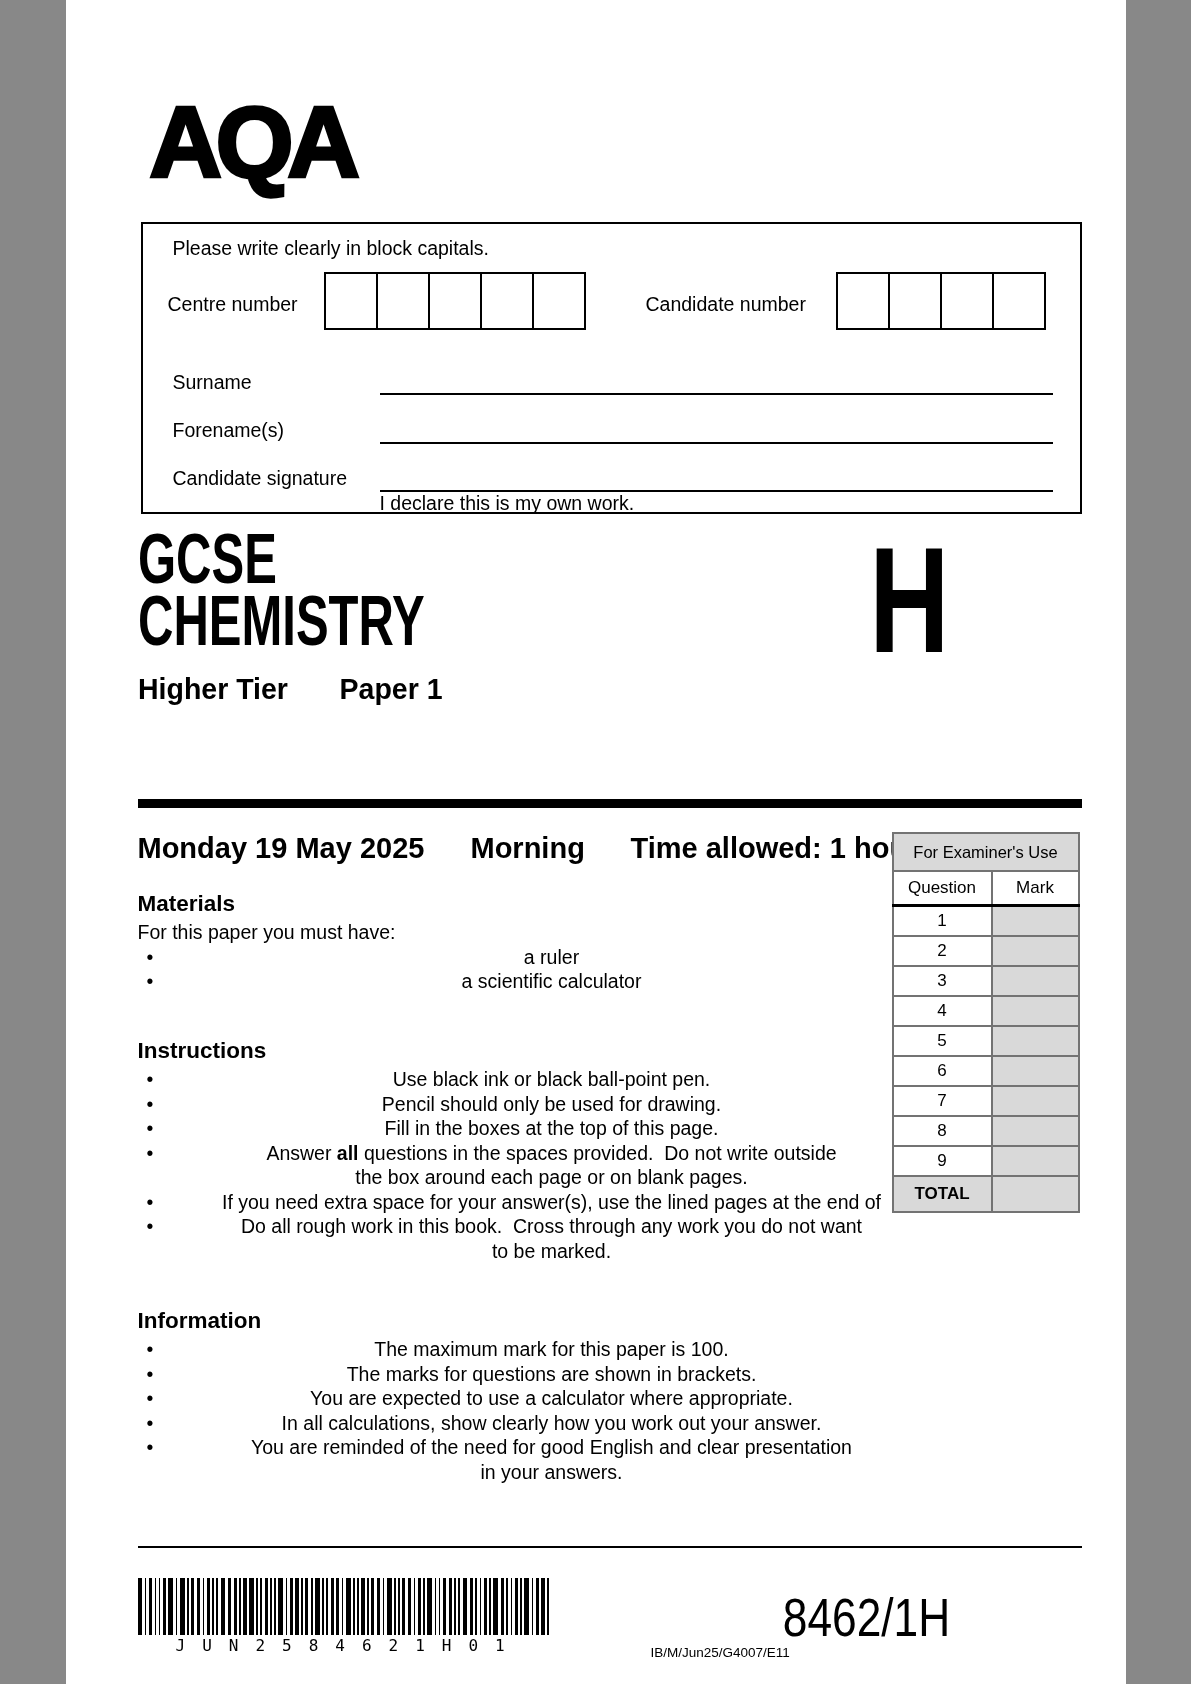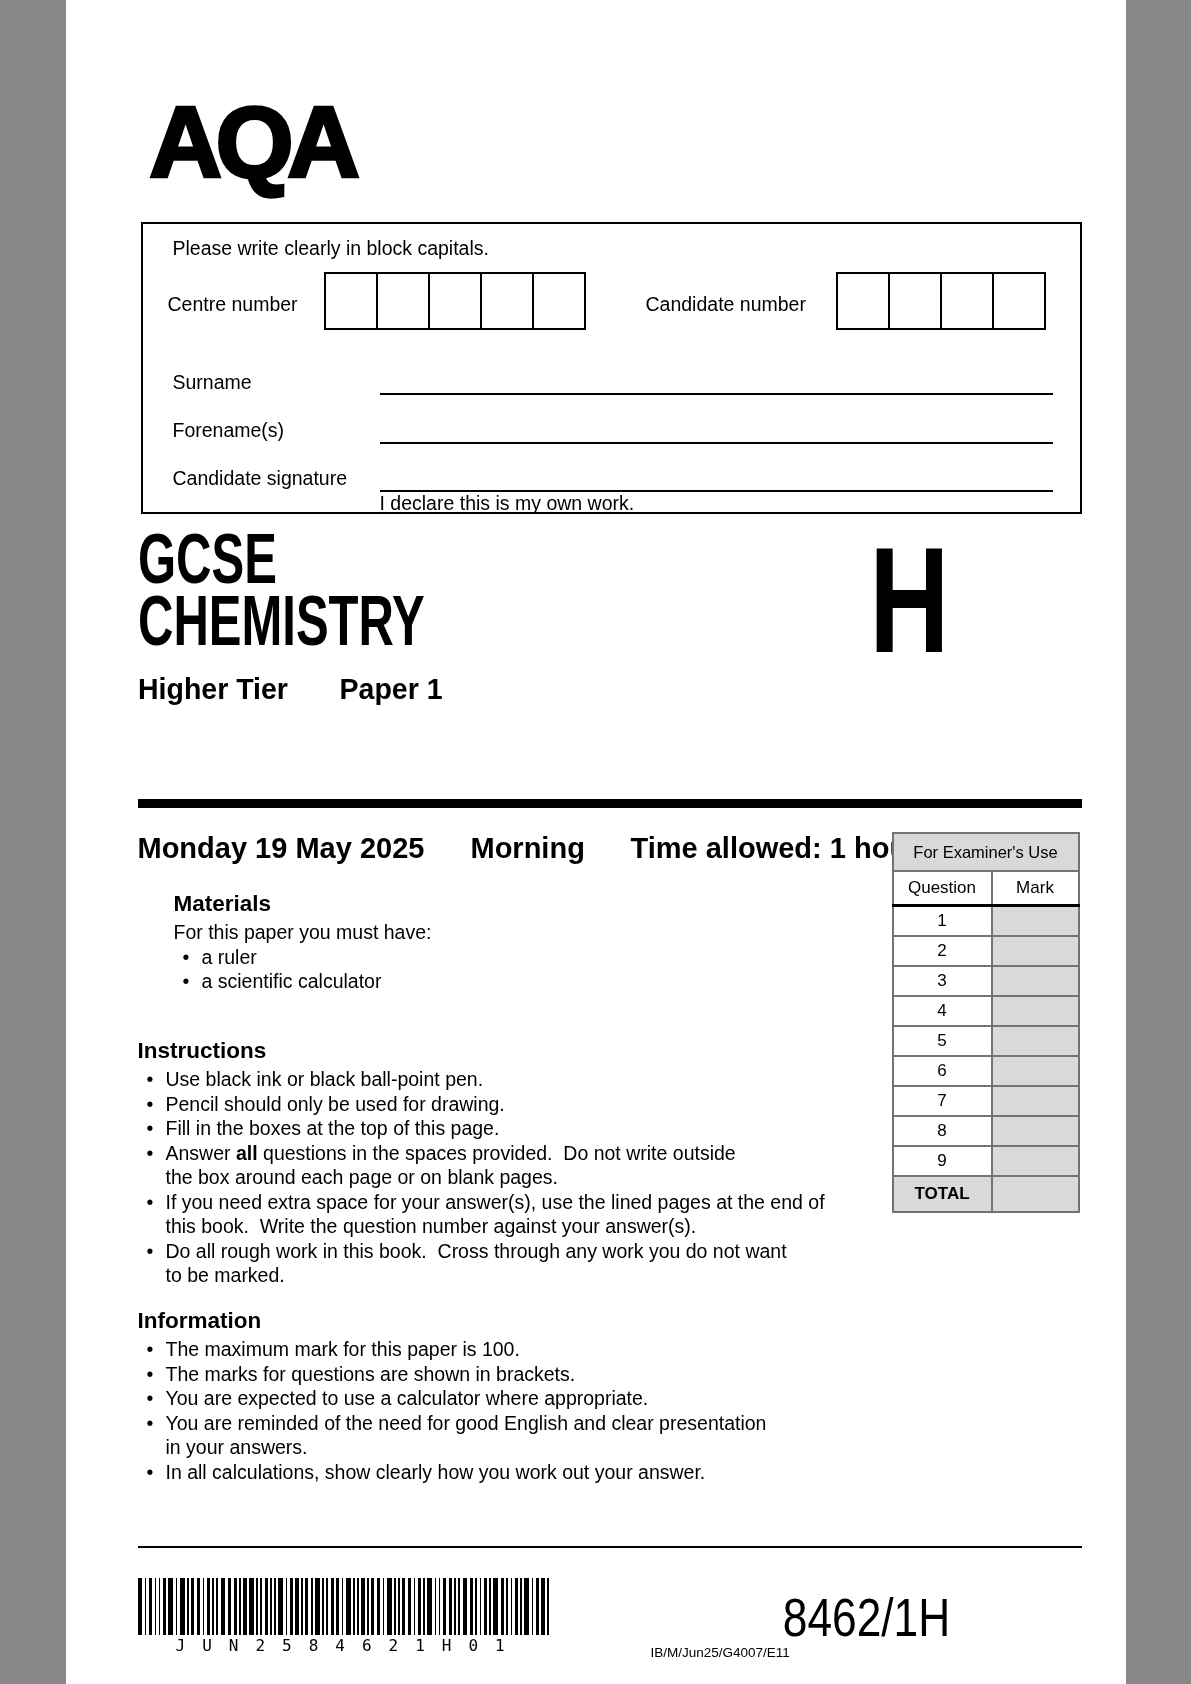--- a/index.html
+++ b/index.html
@@ -54,26 +54,26 @@
   }
   .tier-line .paper{margin-left:46px;}
   .thick-rule{position:absolute;left:72px;top:799px;width:944px;height:9px;background:#000;}
   .session-line{position:absolute;left:72px;top:832px;width:944px;height:36px;font-size:29px;font-weight:700;}
   .session-line span{position:absolute;top:0;white-space:nowrap;}
   .session-date{left:0;}
   .session-tod{left:333px;}
   .session-time{left:493px;}
   
   .section{position:absolute;left:72px;width:800px;font-size:19.5px;line-height:24.5px;}
-  .sec-materials{top:891px;margin-left:36px;}
+  .sec-materials{top:891px;}
   .sec-instructions{top:1038px;}
   .sec-information{top:1308px;}
   .section h3{font-size:22.5px;line-height:25px;margin:0 0 4px 0;}
   .section p{margin:0;white-space:pre-wrap;}
-  .section ul{list-style:none;margin:0;padding:0;}
+  .section ul{list-style:none;margin:0;padding:0;text-align:center;}
   .section li{position:relative;padding-left:28px;white-space:pre-wrap;}
   .section li::before{content:"\2022";position:absolute;left:9px;top:0;}
   .section li .l2{display:block;}
   .bold{font-weight:700;}
   
   .examiner{
     position:absolute;left:826px;top:832px;border-collapse:collapse;
     font-size:17px;text-align:center;table-layout:fixed;
   }
   .examiner td{border:2px solid #737373;padding:0;}
@@ -166,33 +166,33 @@
     </ul>
   </div>
 
   <div class="section sec-instructions">
     <h3>Instructions</h3>
     <ul>
       <li>Use black ink or black ball-point pen.</li>
       <li>Pencil should only be used for drawing.</li>
       <li>Fill in the boxes at the top of this page.</li>
       <li><span>Answer </span><span class="bold">all</span><span> questions in the spaces provided.  Do not write outside</span><span class="l2">the box around each page or on blank pages.</span></li>
-      <li><span>If you need extra space for your answer(s), use the lined pages at the end of</span><span class="l2">this book.  Write the question number against your answer(s).</span></li>
+      <li><span>If you need extra space for your answer(s), use the lined pages at the end of</span></li>
       <li><span>Do all rough work in this book.  Cross through any work you do not want</span><span class="l2">to be marked.</span></li>
     </ul>
   </div>
 
   <div class="section sec-information">
     <h3>Information</h3>
     <ul>
       <li>The maximum mark for this paper is 100.</li>
       <li>The marks for questions are shown in brackets.</li>
       <li>You are expected to use a calculator where appropriate.</li>
+      <li>In all calculations, show clearly how you work out your answer.</li>
       <li><span>You are reminded of the need for good English and clear presentation</span><span class="l2">in your answers.</span></li>
-      <li>In all calculations, show clearly how you work out your answer.</li>
     </ul>
   </div>
 
   <table class="examiner">
     <tbody>
         <tr>
           <td class="title-cell" colspan="2">For Examiner's Use</td>
         </tr>
     <tr class="head-row">
       <td class="c-q">Question</td>

